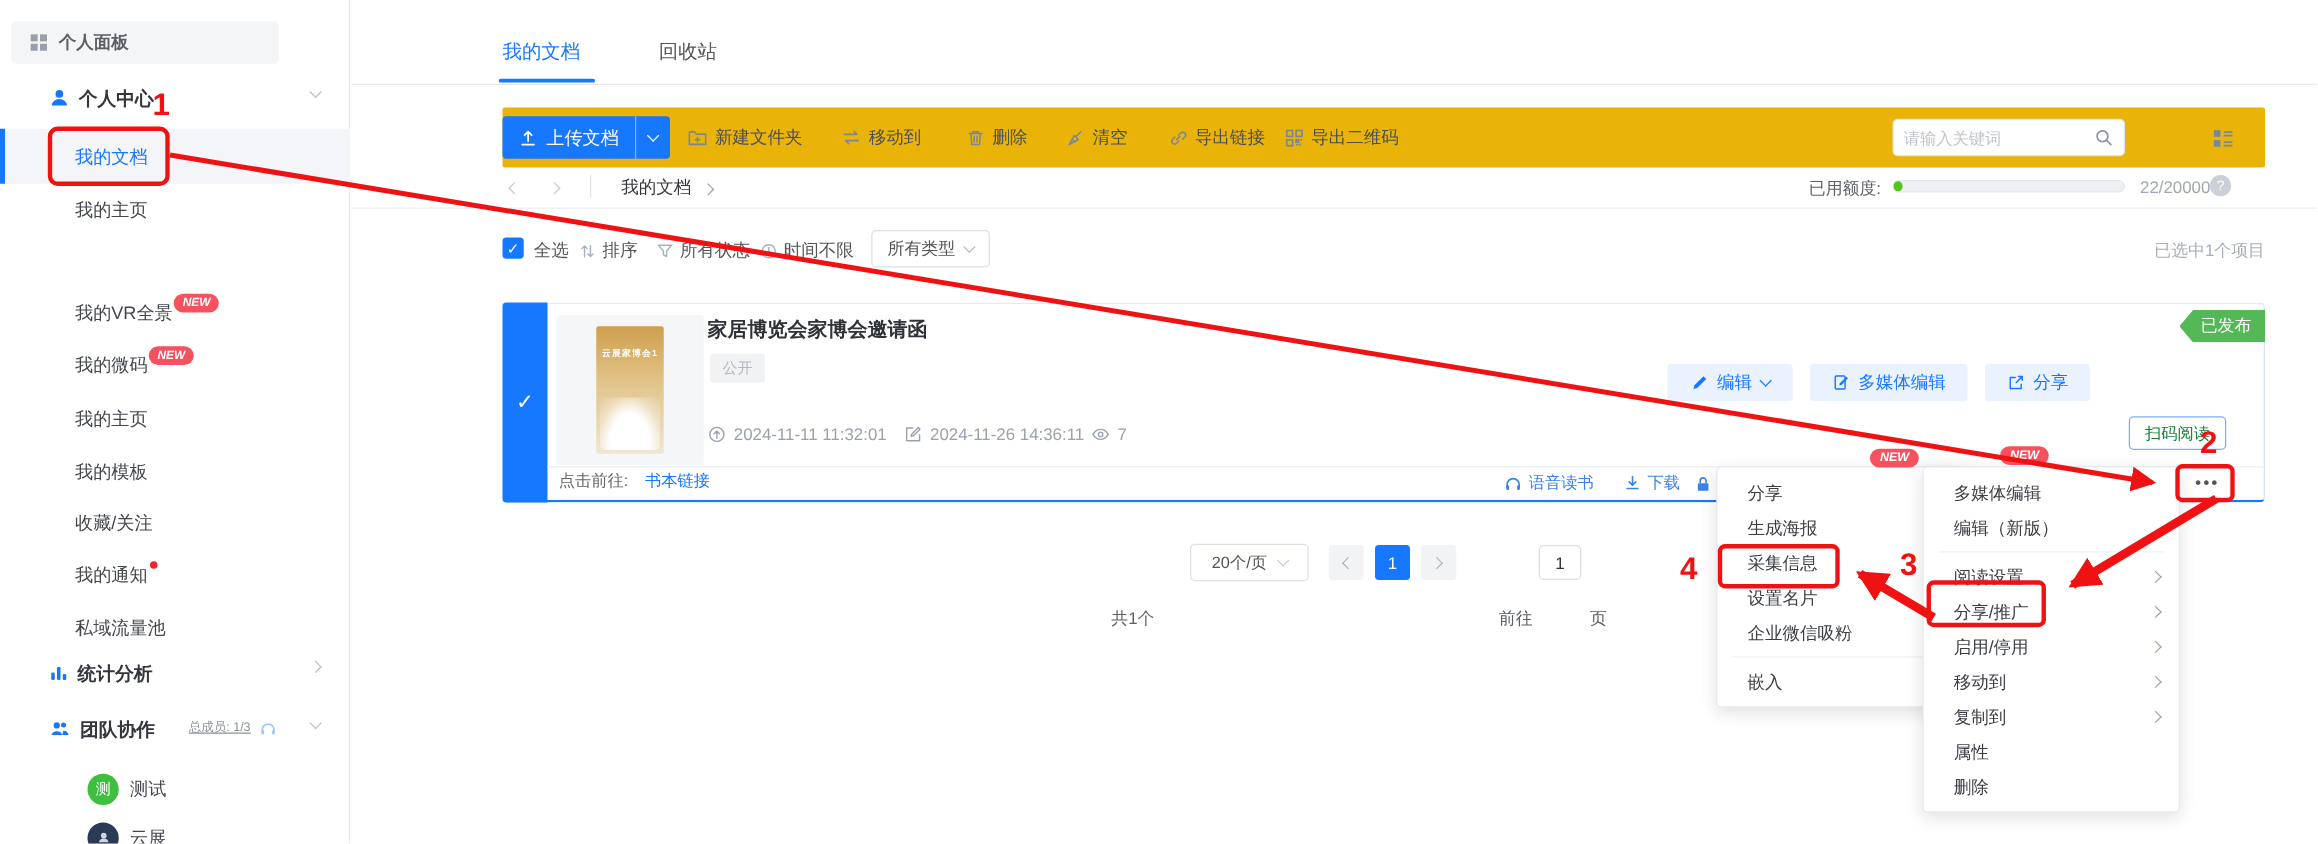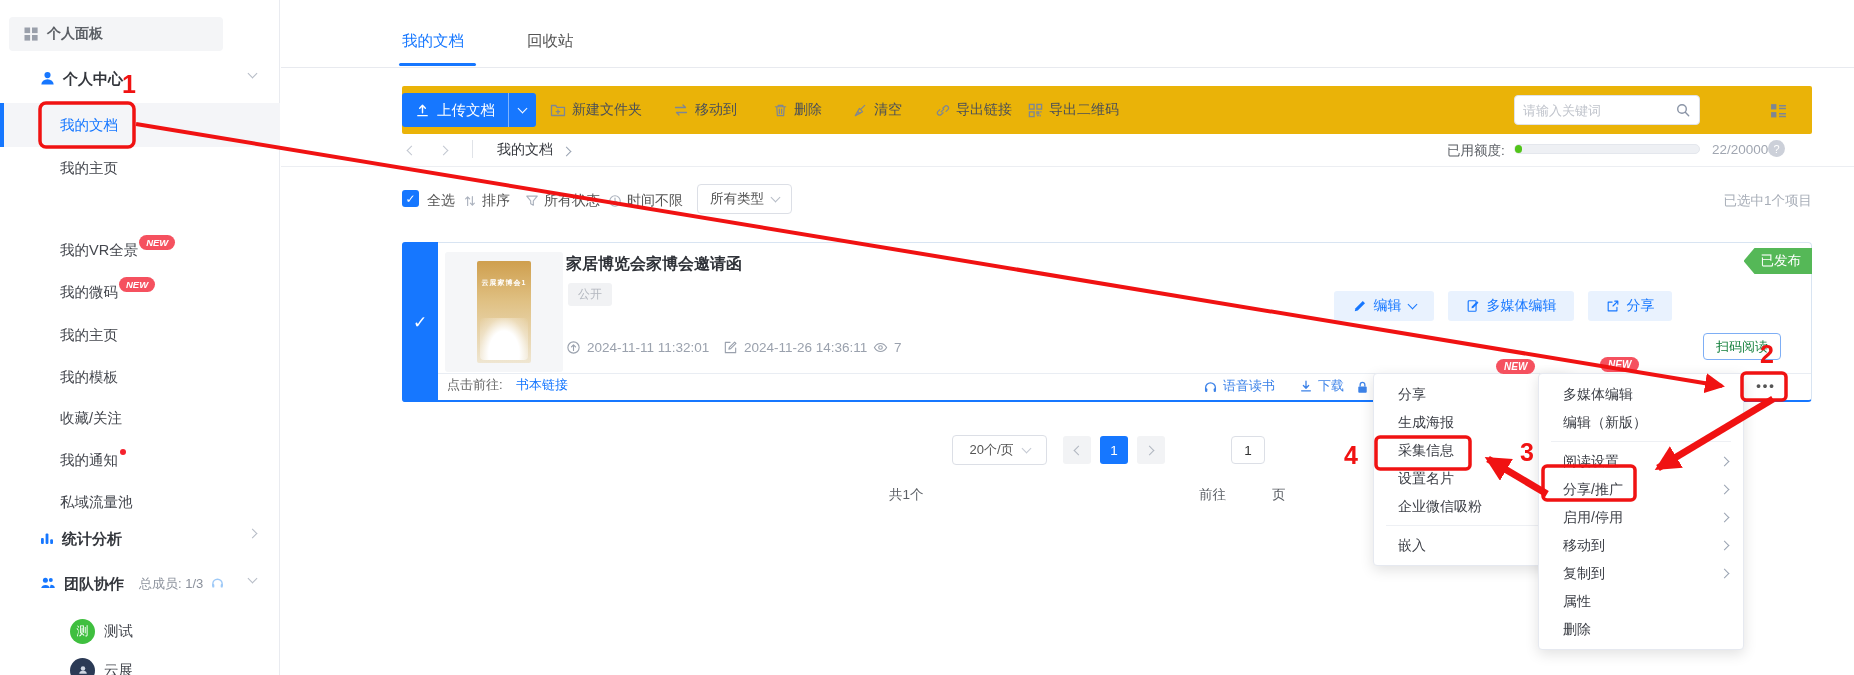--- a/index.html
+++ b/index.html
@@ -14,21 +14,21 @@
   
   .sidebar { position:absolute; left:0; top:0; width:280px; height:675px; background:#fff; border-right:1px solid #e9ebf0; }
   .panel { position:absolute; left:9px; top:17px; width:214px; height:34px; background:#f4f5f7; border-radius:4px; display:flex; align-items:center; gap:8px; padding-left:14px; color:#5c6066; font-weight:bold; font-size:14px; }
   .s-group { position:absolute; left:0; width:280px; height:30px; display:flex; align-items:flex-start; gap:7px; padding-left:39px; font-size:15px; font-weight:bold; color:#33363c; cursor:pointer; }
   .s-group .gchev { position:absolute; right:24px; color:#b6bcc6; }
   .s-item { position:absolute; left:0; width:280px; height:30px; display:flex; align-items:center; padding-left:60px; font-size:14.5px; color:#43464d; cursor:pointer; }
   .s-item.active { height:44px; background:#f4f5f8; color:#1677ff; }
   .s-item.active::before { content:""; position:absolute; left:0; top:0; width:4px; height:100%; background:#1677ff; }
   .pill-new { background:#f5515f; color:#fff; font-size:9.5px; font-weight:bold; font-style:italic; padding:2px 7px; border-radius:9px; margin-left:1px; transform:translateY(-8px); display:inline-block; }
   .dot-red { width:6px; height:6px; border-radius:50%; background:#f5222d; display:inline-block; transform:translateY(-8px); margin-left:2px; }
-  .sub-label { font-size:13px; color:#8a909b; font-weight:normal; margin-left:8px; }
+  .sub-label { font-size:10px; color:#8a909b; font-weight:normal; margin-left:20px;text-decoration:underline; }
   .member { position:absolute; left:0; width:280px; height:30px; display:flex; align-items:center; gap:9px; padding-left:70px; font-size:14.5px; color:#43464d; cursor:pointer; }
   .avatar { width:25px; height:25px; border-radius:50%; color:#fff; display:flex; align-items:center; justify-content:center; font-size:12px; flex:none; }
 
   
   .tab { position:absolute; top:31px; font-size:15.5px; color:#555; cursor:pointer; }
   .tab.active { color:#1677ff; }
   .tab-underline { position:absolute; left:399px; top:63px; width:77px; height:3px; background:#1677ff; border-radius:2px; }
   .tabs-border { position:absolute; left:281px; top:67px; width:1573px; height:1px; background:#e8eaef; }
 
   

